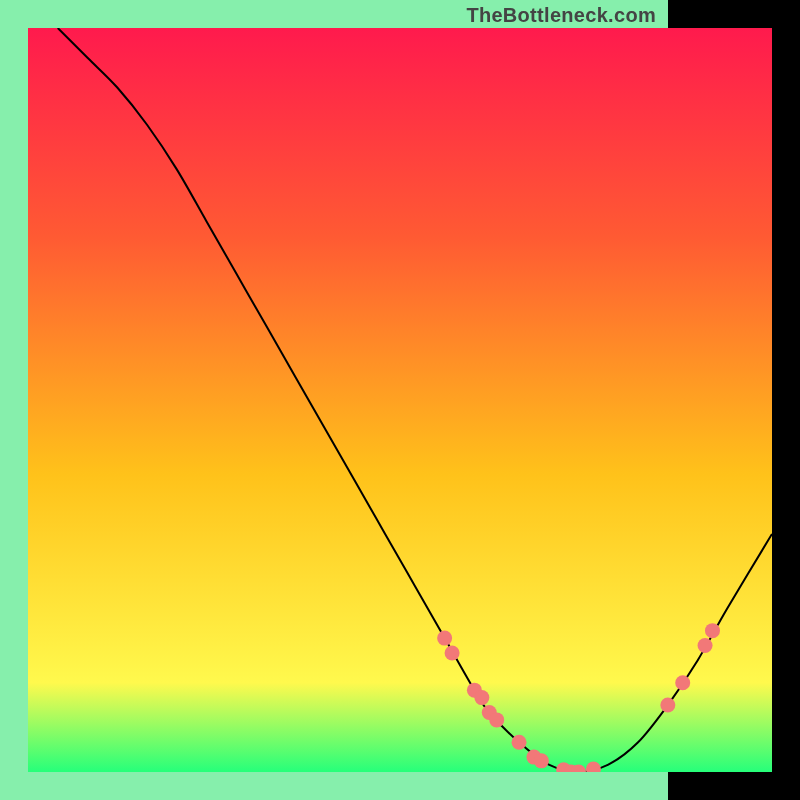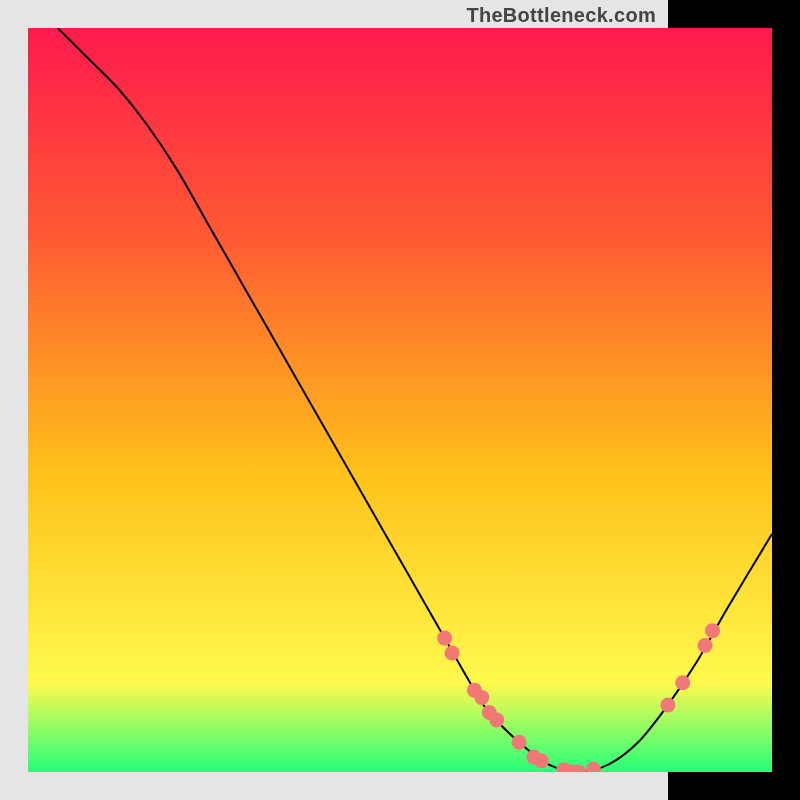--- a/index.html
+++ b/index.html
@@ -7,21 +7,21 @@
     padding: 0;
     width: 800px;
     height: 800px;
     background: #000;
     font-family: Arial, Helvetica, sans-serif;
   }
   .container {
     position: relative;
     width: 668px;
     height: 800px;
-    background: #e5e5e5;
+    background: #86efac;
   }
   .watermark {
     position: absolute;
     top: 4px;
     right: 12px;
     color: #444;
     font-size: 20px;
     font-weight: bold;
     letter-spacing: 0.3px;
     z-index: 20;

